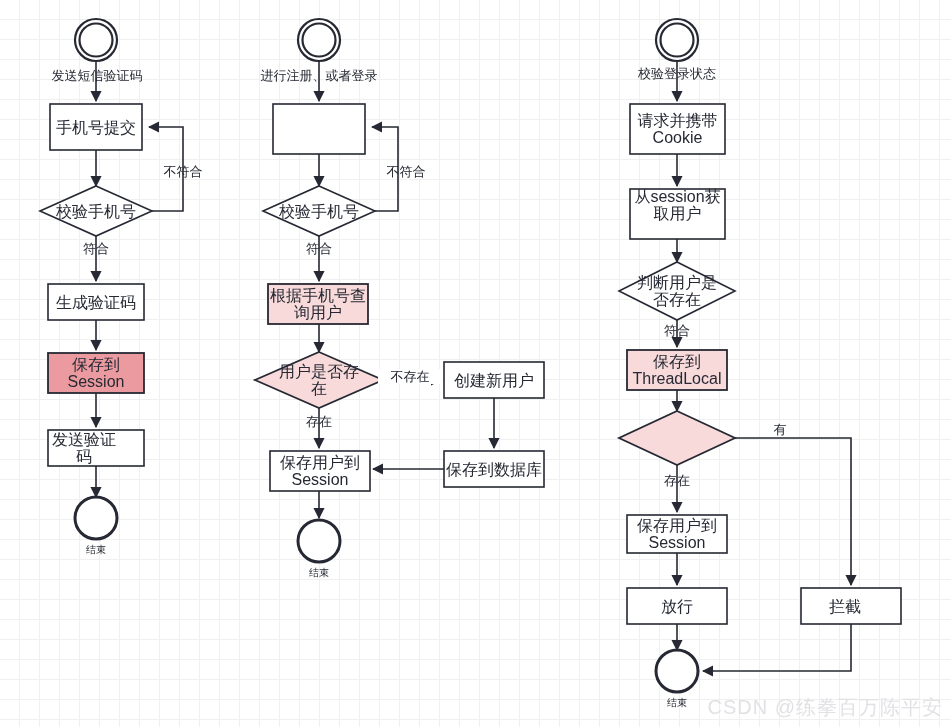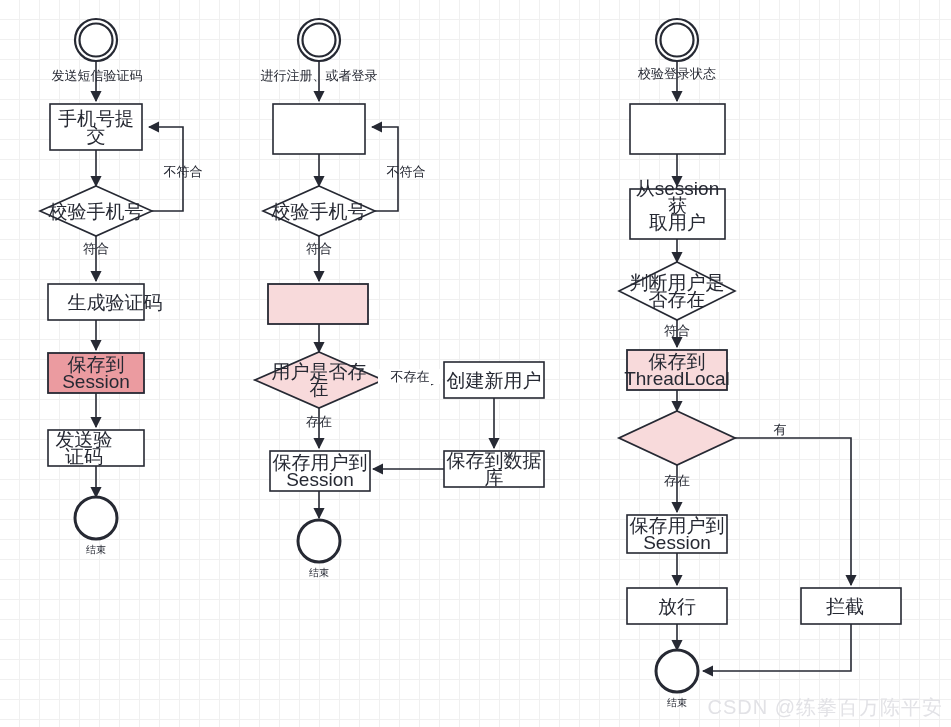--- a/index.html
+++ b/index.html
@@ -21,21 +21,21 @@
     background-size:20px 20px,20px 20px,100px 100px,100px 100px;
     background-position:-1px -1px,-1px -1px,-1px -1px,-1px -1px;
   }
   svg#diagram{position:absolute;left:0;top:0;width:951px;height:727px;}
 
   .node-text{
     position:absolute;
     display:flex;align-items:center;justify-content:center;
     text-align:center;
     color:#262933;
-    font-size:19px;
+    font-size:16px;
     line-height:17px;
     white-space:pre-line;
     pointer-events:none;
   }
   .edge-label{
     position:absolute;
     color:#262933;
     font-size:13px;
     line-height:15px;
     white-space:nowrap;
@@ -160,57 +160,61 @@
   <div class="edge-label" style="left:44px;top:68px;width:106px;">发送短信验证码</div>
 
   <div class="node-text" style="left:50px;top:104px;width:92px;height:46px;">手机号提交</div>
 
   <div class="node-text" style="left:42px;top:198px;width:108px;height:26px;">校验手机号</div>
 
   <div class="edge-label" style="left:152px;top:164px;width:62px;">不符合</div>
 
   <div class="edge-label" style="left:66px;top:241px;width:60px;">符合</div>
 
-  <div class="node-text" style="left:48px;top:284px;width:96px;height:36px;padding-left:19px;">生成验证码</div>
+  <div class="node-text" style="left:48px;top:284px;width:96px;height:36px;">生成验证码</div>
 
   <div class="node-text" style="left:48px;top:353px;width:96px;height:40px;">保存到
 Session</div>
 
   <div class="node-text" style="left:48px;top:430px;width:72px;height:36px;">发送验证码</div>
 
   <div class="end-caption" style="left:66px;top:543px;width:60px;">结束</div>
 
   <div class="edge-label" style="left:249px;top:68px;width:140px;">进行注册、或者登录</div>
 
 
   <div class="node-text" style="left:265px;top:198px;width:108px;height:26px;">校验手机号</div>
 
   <div class="edge-label" style="left:375px;top:164px;width:62px;">不符合</div>
 
   <div class="edge-label" style="left:289px;top:241px;width:60px;">符合</div>
 
+  <div class="node-text" style="left:268px;top:284px;width:100px;height:40px;">根据手机号查
+询用户</div>
 
   <div class="node-text" style="left:269px;top:361px;width:100px;height:38px;">用户是否存
 在</div>
 
   <div class="edge-label" style="left:378px;top:369px;width:64px;background:#ffffff;">不存在</div>
 
   <div class="edge-label" style="left:289px;top:414px;width:60px;">存在</div>
 
   <div class="node-text" style="left:444px;top:451px;width:100px;height:36px;">保存到数据库</div>
 
   <div class="node-text" style="left:444px;top:362px;width:100px;height:36px;">创建新用户</div>
 
   <div class="node-text" style="left:270px;top:451px;width:100px;height:40px;">保存用户到
 Session</div>
 
   <div class="end-caption" style="left:289px;top:566px;width:60px;">结束</div>
 
   <div class="edge-label" style="left:627px;top:66px;width:100px;">校验登录状态</div>
 
+  <div class="node-text" style="left:630px;top:104px;width:95px;height:50px;">请求并携带
+Cookie</div>
 
   <div class="node-text" style="left:630px;top:189px;width:95px;height:32px;">从session获
 取用户</div>
 
   <div class="node-text" style="left:627px;top:272px;width:100px;height:38px;">判断用户是
 否存在</div>
 
   <div class="edge-label" style="left:647px;top:323px;width:60px;">符合</div>
 
   <div class="node-text" style="left:627px;top:350px;width:100px;height:40px;">保存到

